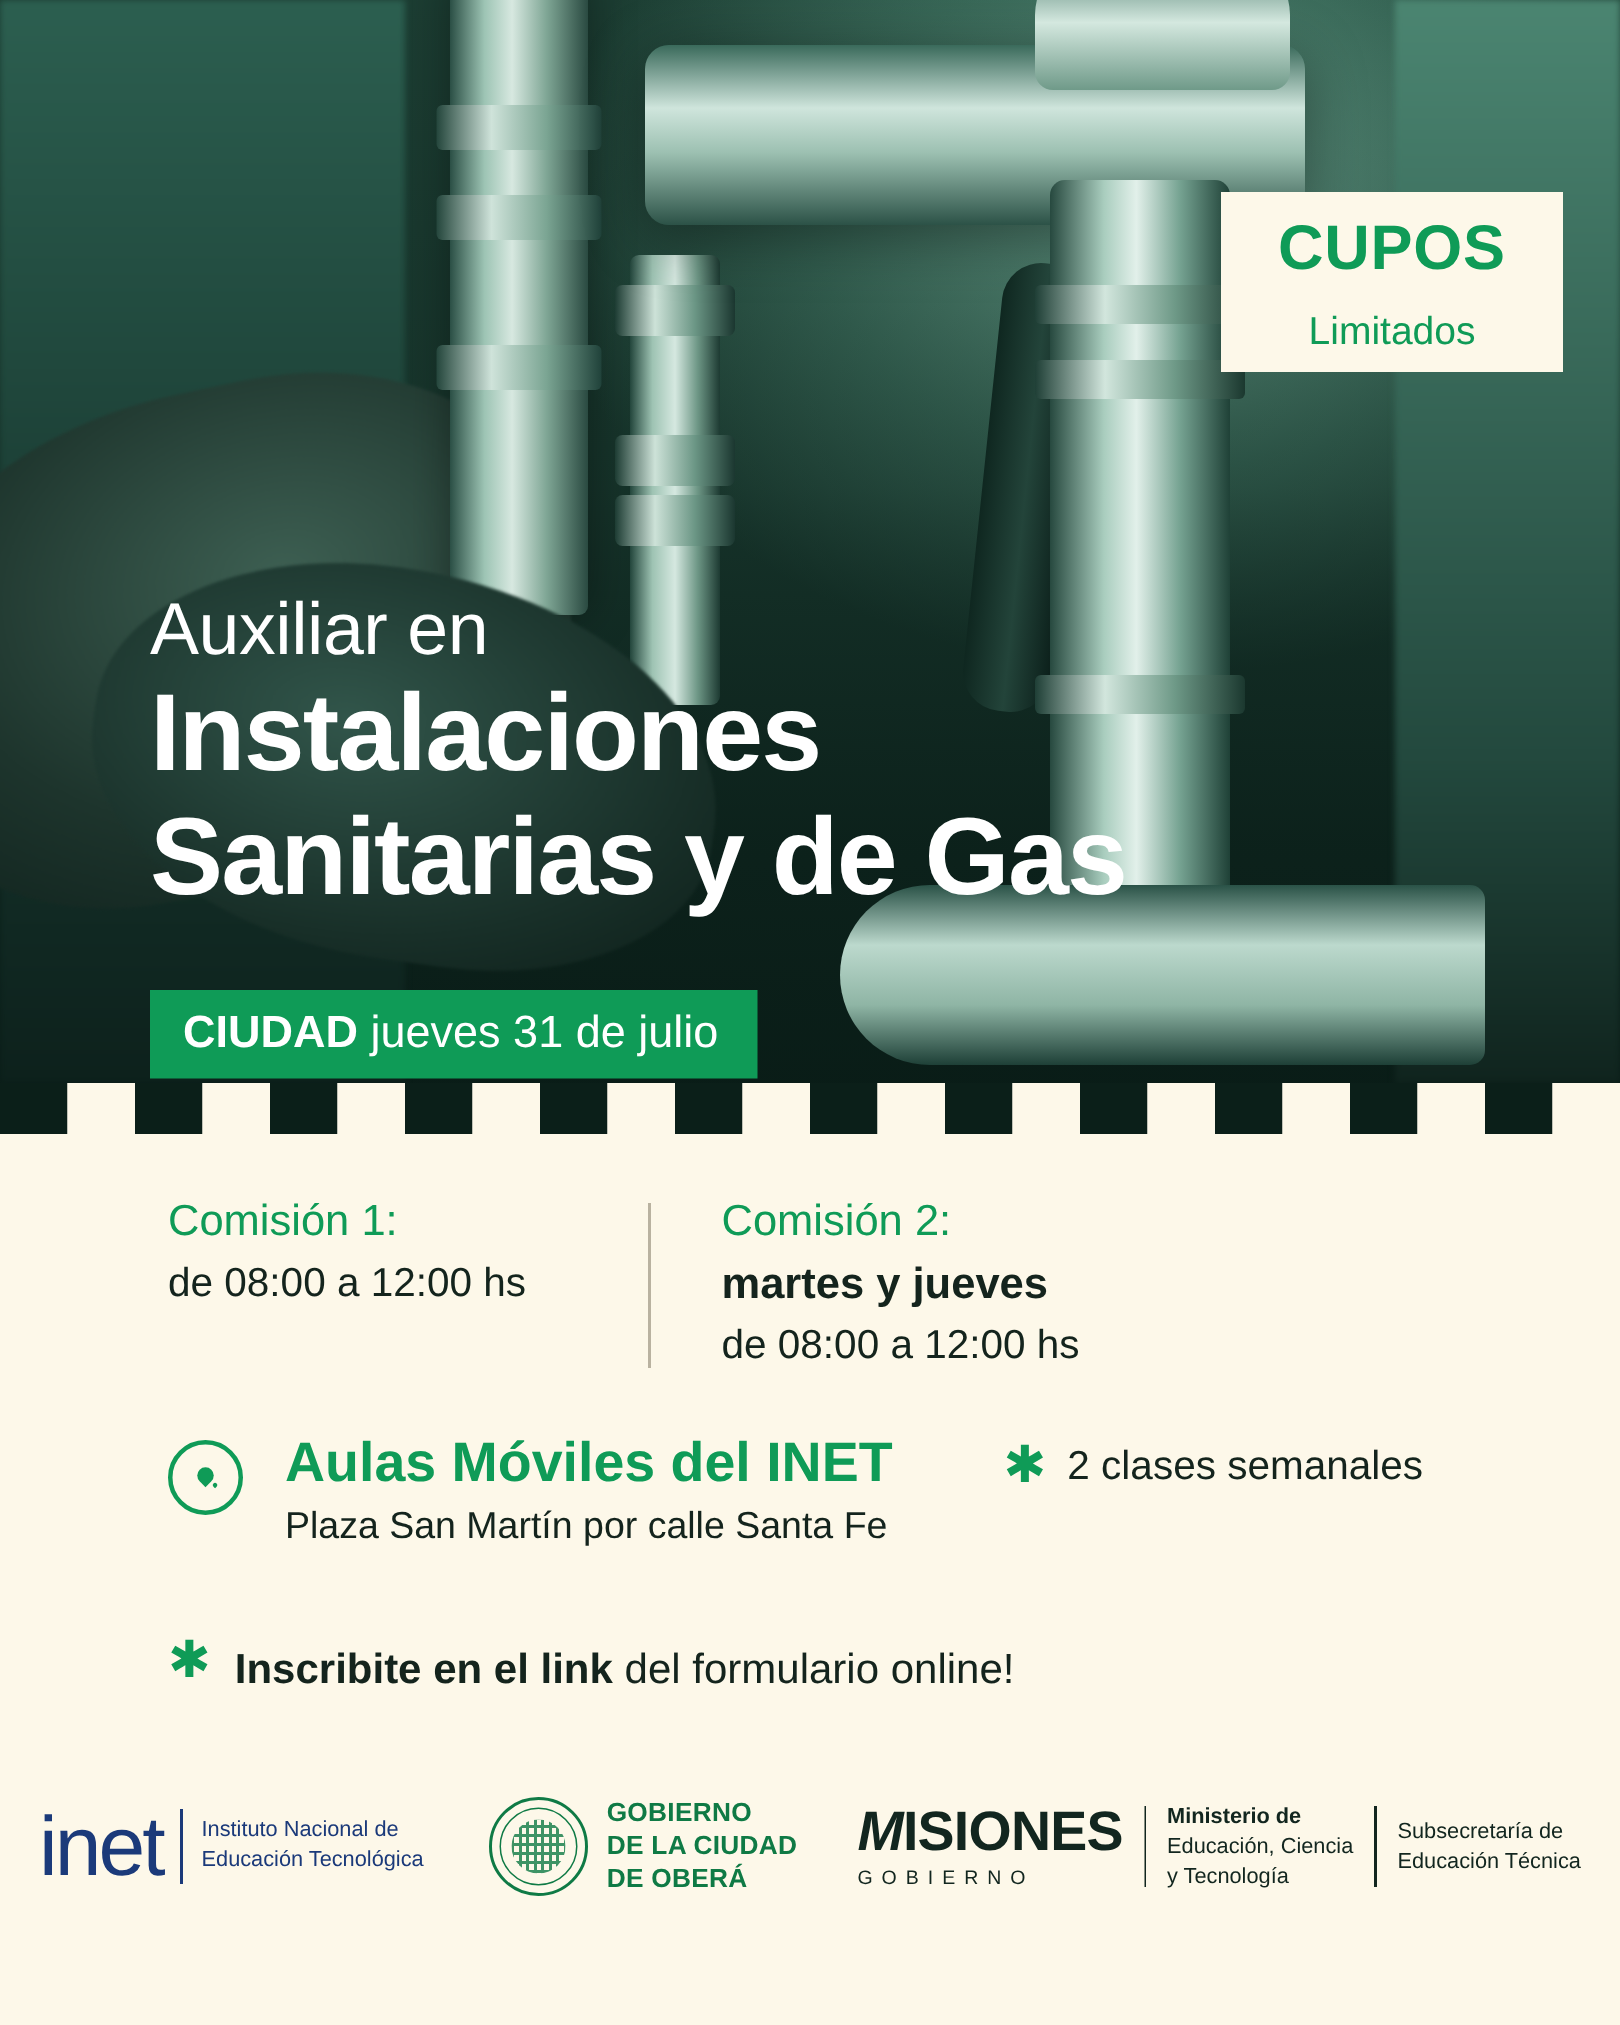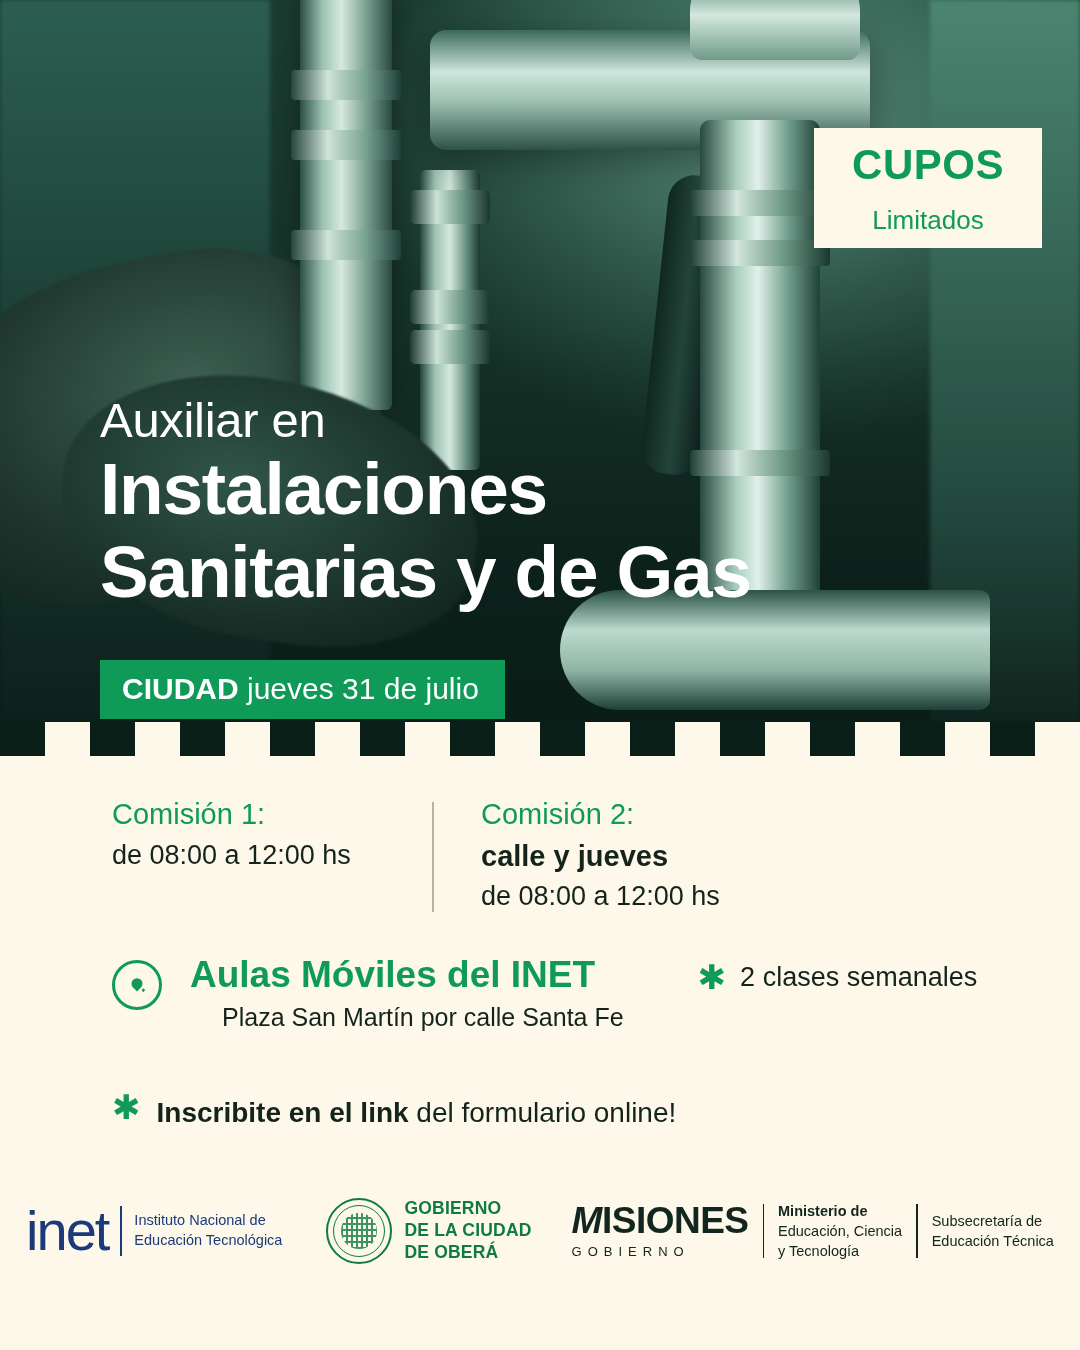--- a/index.html
+++ b/index.html
@@ -293,21 +293,20 @@
   .loc-title {
     color: #0f9b57;
     font-size: 37px;
     font-weight: bold;
     line-height: 1.05;
   }
   .loc-sub {
     color: #14241d;
     font-size: 25px;
     margin-top: 8px;
-    margin-left: 32px;
   }
   .modalidad {
     margin-left: 62px;
     display: flex;
     align-items: flex-start;
   }
   .aster {
     color: #0f9b57;
     font-size: 34px;
     line-height: 1;
@@ -520,21 +519,21 @@
   <div class="body-area">
 
     <div class="comisiones">
       <div class="com-col">
         <div class="com-title">Comisión 1:</div>
         <div class="com-hours">de 08:00 a 12:00 hs</div>
       </div>
       <div class="com-divider"></div>
       <div class="com-col second">
         <div class="com-title">Comisión 2:</div>
-        <div class="com-days">calle y jueves</div>
+        <div class="com-days">martes y jueves</div>
         <div class="com-hours">de 08:00 a 12:00 hs</div>
       </div>
     </div>
 
     <div class="loc-row">
       <div class="pin"></div>
       <div class="loc-text">
         <div class="loc-title">Aulas Móviles del INET</div>
         <div class="loc-sub">Plaza San Martín por calle Santa Fe</div>
       </div>

